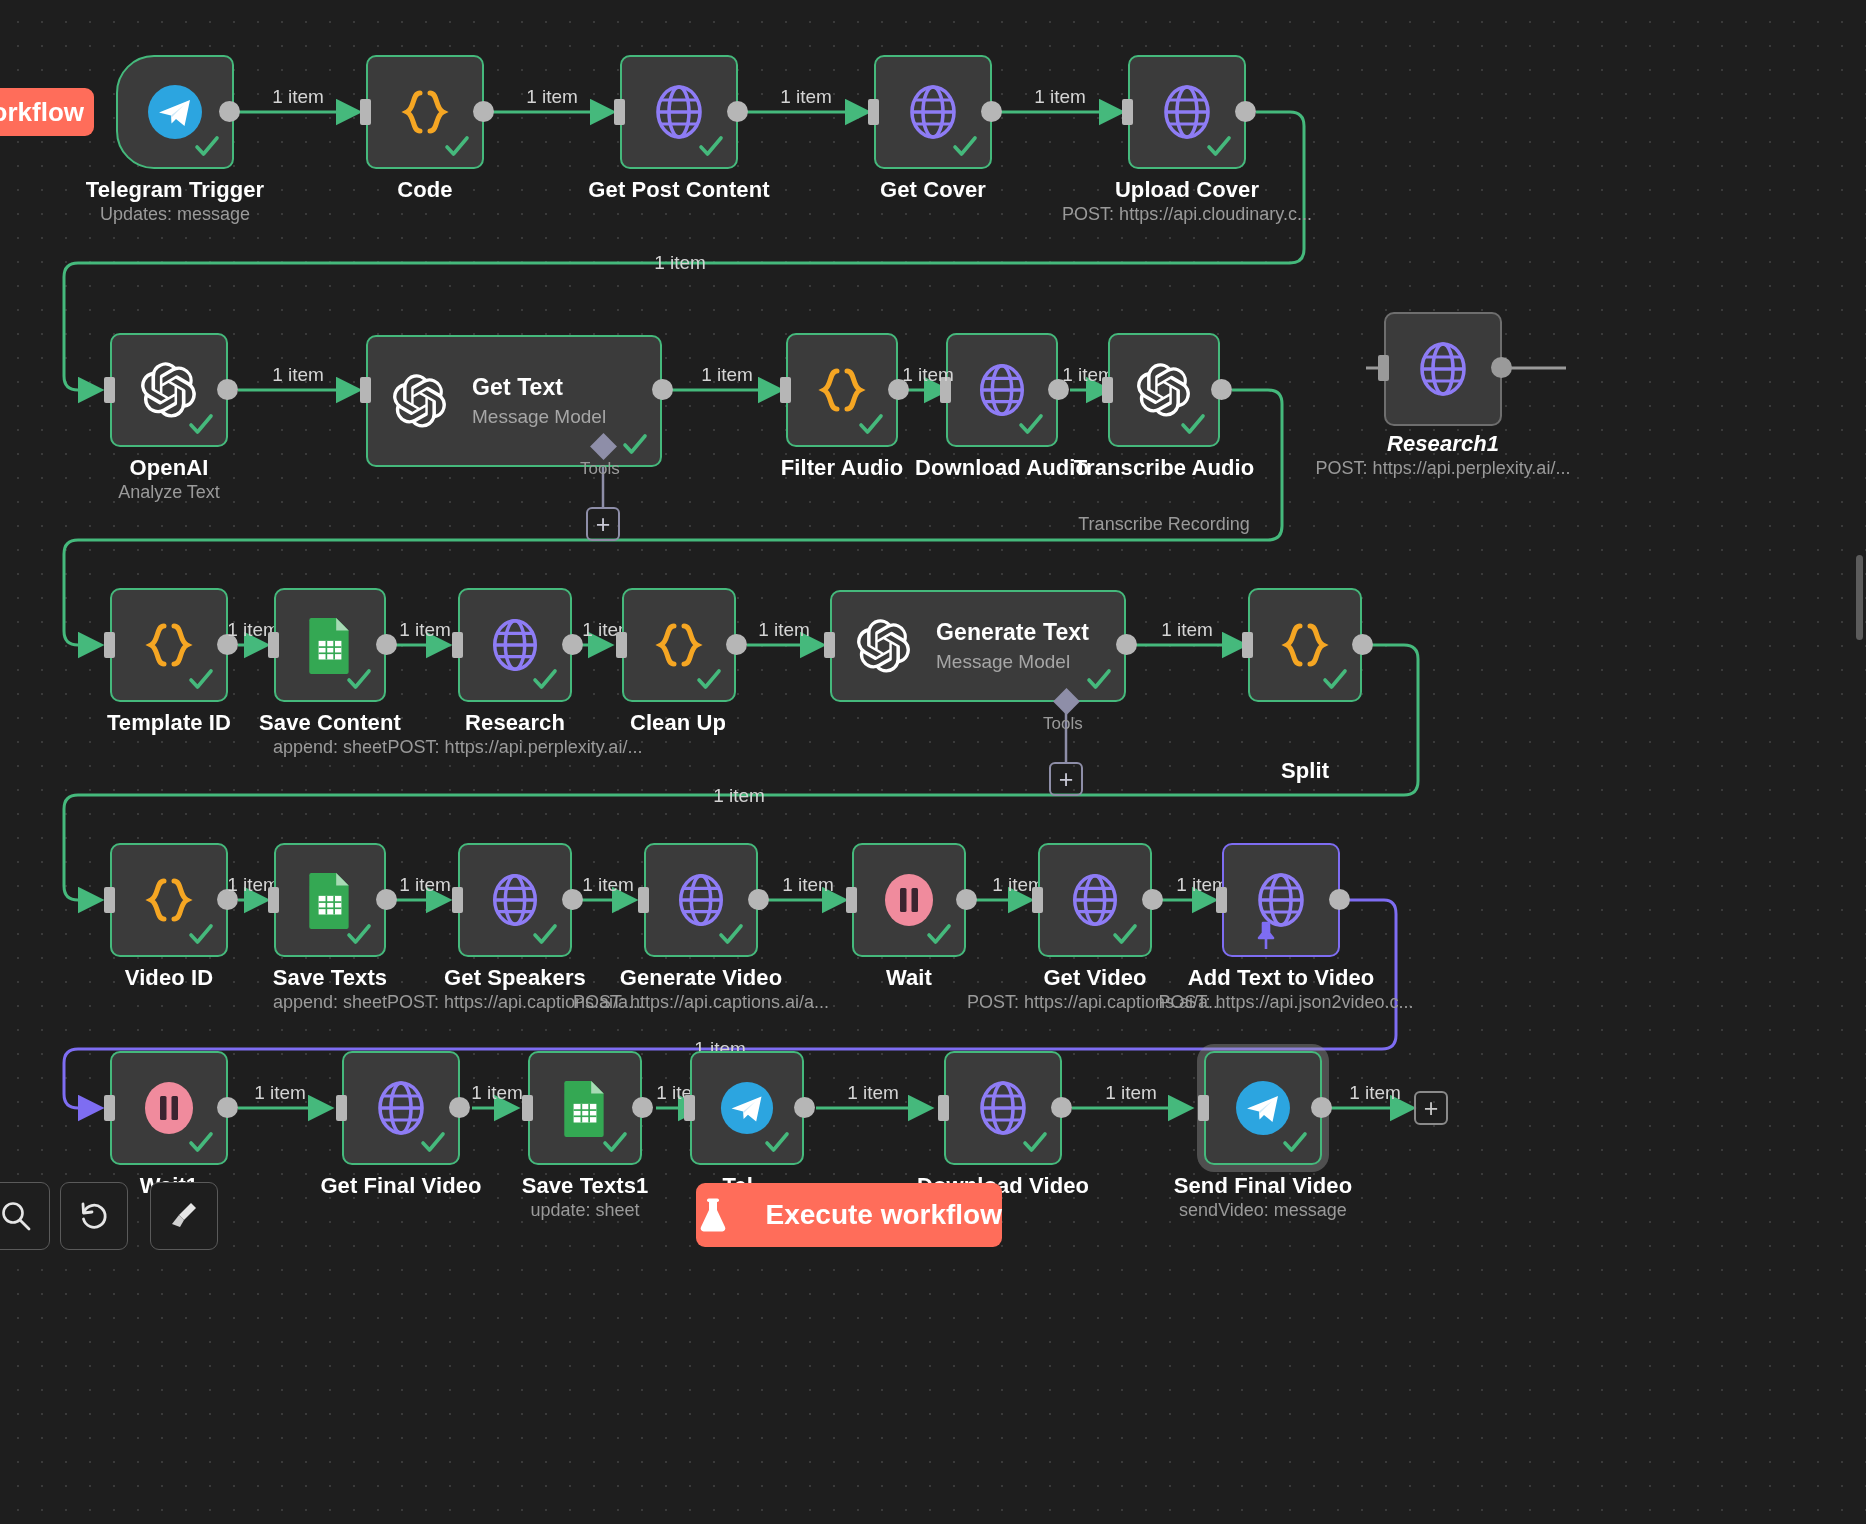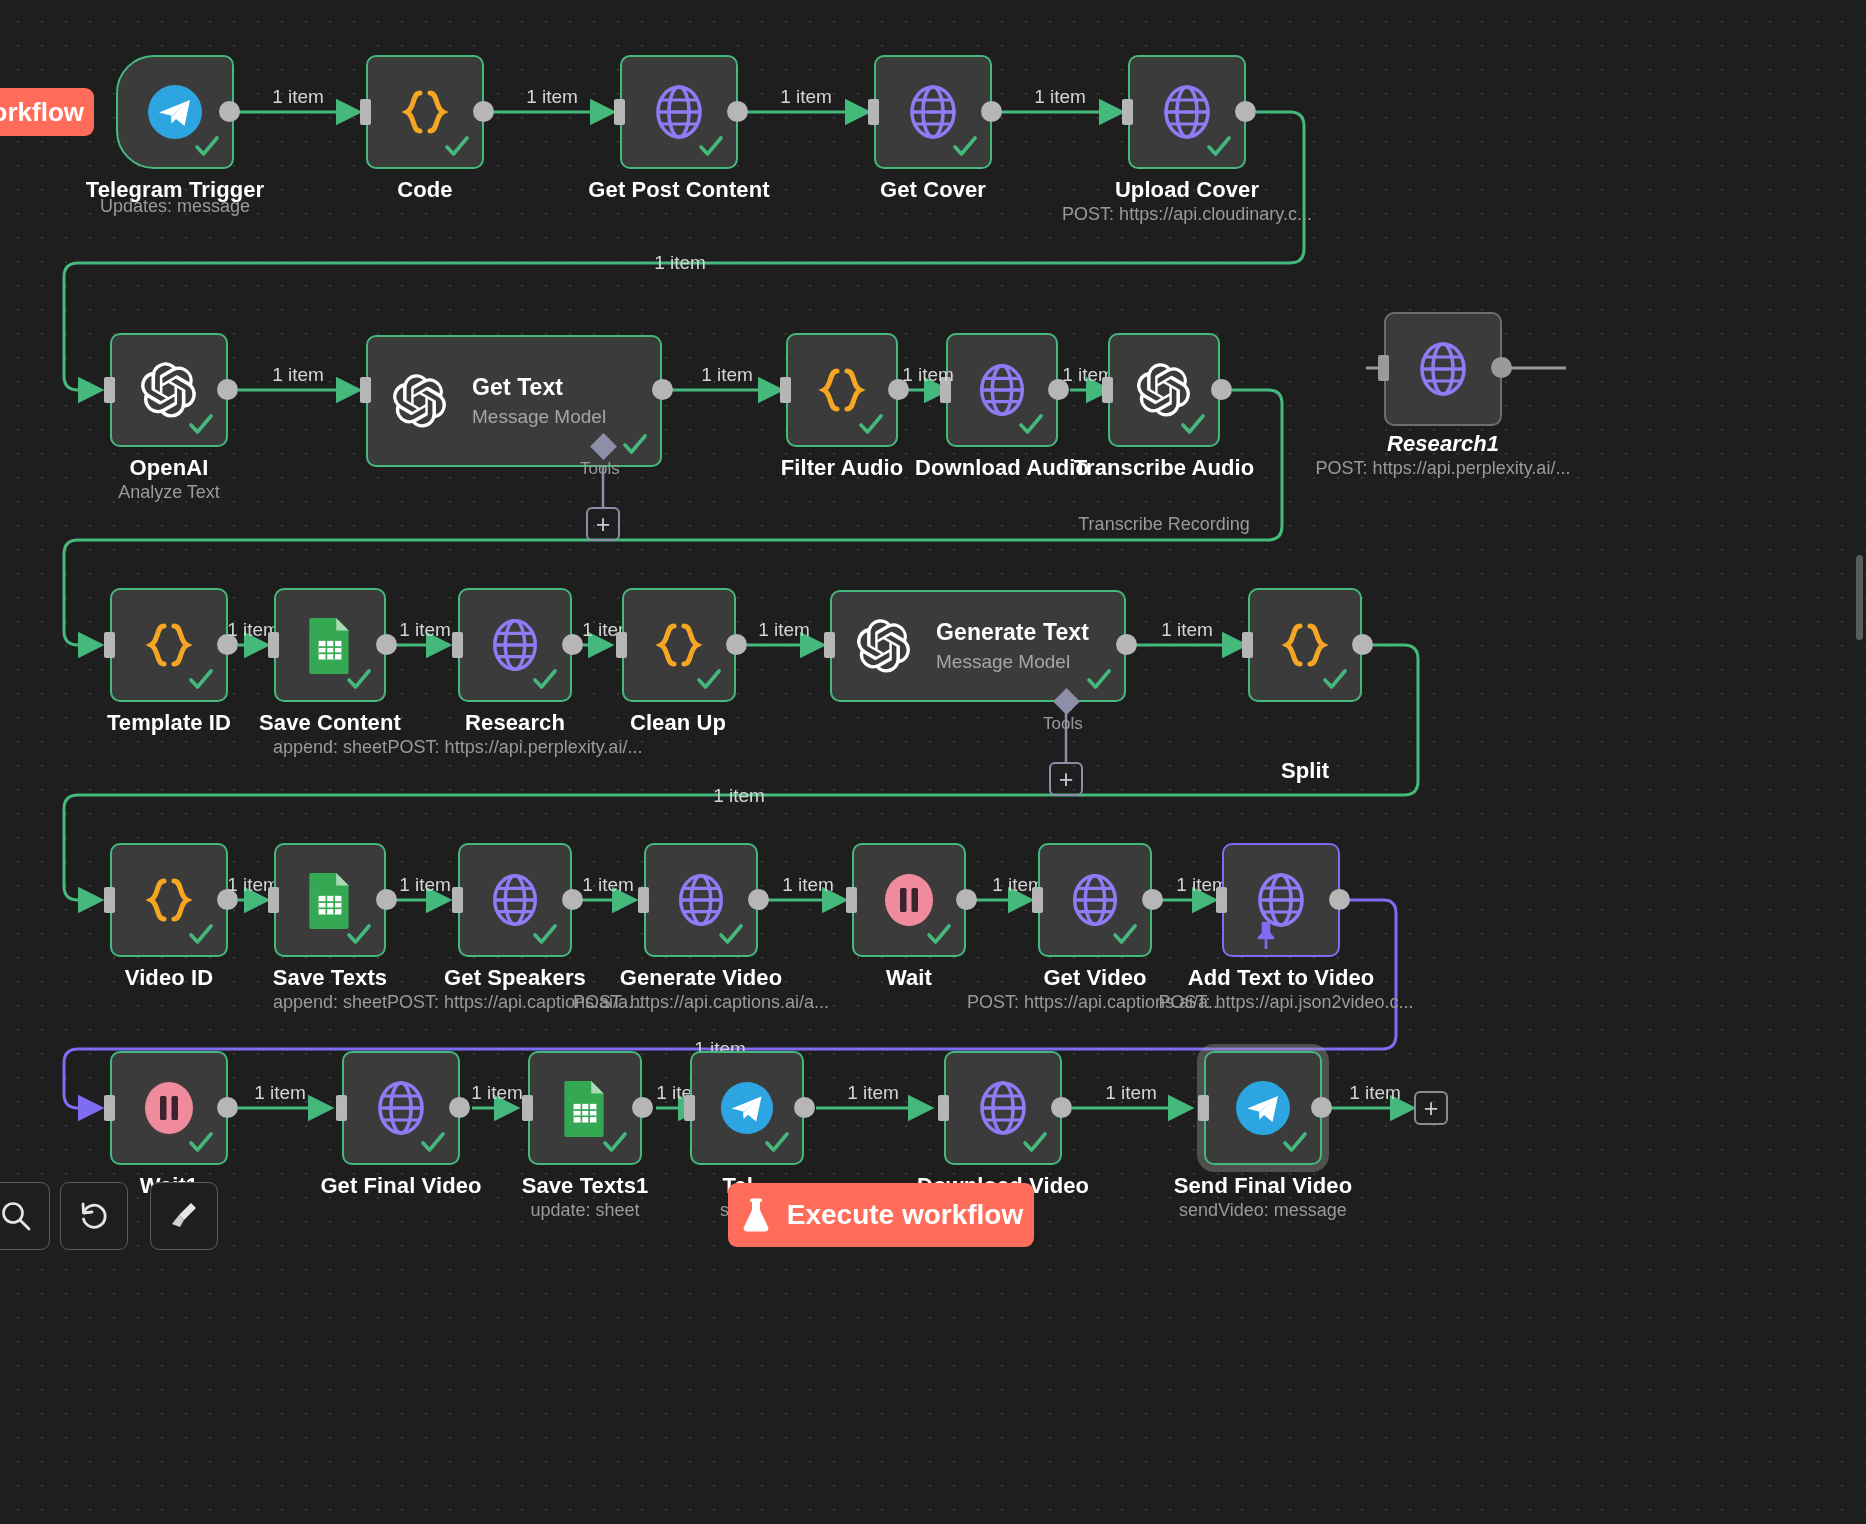--- a/index.html
+++ b/index.html
@@ -202,21 +202,21 @@
         <path d="M13 29.5 L44 17 L38.5 43 L30 36 L25.5 40.5 L25 32.5 Z" fill="#fff"></path>
         <path d="M25.5 40.5 L25 32.5 L38 22 L25.5 34.5 Z" fill="#cfe9f7"></path>
       </svg>
     </div>
     <svg class="check" viewBox="0 0 28 28">
       <path d="M4 15 L10.5 22 L24 6" stroke="#45b97c" stroke-width="3.6" fill="none" stroke-linecap="round" stroke-linejoin="round"></path>
     </svg>
   </div>
   <div class="port-out" style="left:219px; top:101px;"></div>
   <div class="nlabel" style="left:45px; top:177px; width:260px;">Telegram Trigger</div>
-  <div class="nsub" style="left:45px; top:196px; width:260px;">Updates: message</div>
+  <div class="nsub" style="left:45px; top:204px; width:260px;">Updates: message</div>
 
   <div class="node" style="left:366px; top:55px; width:118px; height:114px;">
     <div class="node-icon">
       <svg width="56" height="56" viewBox="0 0 56 56">
         <path d="M23 9 C15 9, 18 24, 10 28 C18 32, 15 47, 23 47" stroke="#f5a623" stroke-width="5" fill="none" stroke-linecap="round"></path>
         <path d="M33 9 C41 9, 38 24, 46 28 C38 32, 41 47, 33 47" stroke="#f5a623" stroke-width="5" fill="none" stroke-linecap="round"></path>
       </svg>
     </div>
     <svg class="check" viewBox="0 0 28 28">
         <path d="M4 15 L10.5 22 L24 6" stroke="#45b97c" stroke-width="3.6" fill="none" stroke-linecap="round" stroke-linejoin="round"></path>
@@ -752,21 +752,21 @@
   <div class="port-out" style="left:1311px; top:1097px;"></div>
   <div class="nlabel" style="left:1133px; top:1173px; width:260px;">Send Final Video</div>
   <div class="nsub" style="left:1133px; top:1200px; width:260px;">sendVideo: message</div>
   <div class="edge-label" style="left:1320px; top:1082px; width:110px;">1 item</div>
   <div class="plusbox grey" style="left:1414px; top:1091px;">+</div>
 
   <div class="exec-clip" style="left:-96px; top:88px; width:190px; height:48px;">
     <span>workflow</span>
   </div>
 
-  <div class="exec-btn" style="left:728px; top:1183px; width:306px; height:64px;">
+  <div class="exec-btn" style="left:696px; top:1183px; width:306px; height:64px;justify-content:space-between;">
     <svg width="34" height="36" viewBox="0 0 34 36">
       <path d="M13 3 h8 v10 l8 17 a3 3 0 0 1 -2.7 4.4 H7.7 A3 3 0 0 1 5 30 l8 -17 z" fill="#fff"></path>
       <rect x="11" y="1.5" width="12" height="3.4" rx="1.7" fill="#fff"></rect>
     </svg>
     <span>Execute workflow</span>
   </div>
 
   <div class="tool-btn" style="left:-18px; top:1182px;">
     <svg width="34" height="34" viewBox="0 0 34 34">
       <circle cx="14" cy="14" r="9.5" stroke="#e6e6e6" stroke-width="2.6" fill="none"></circle>

